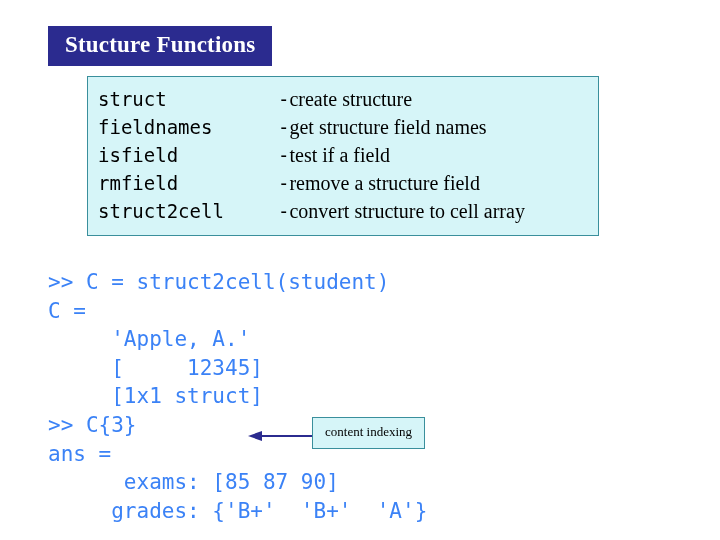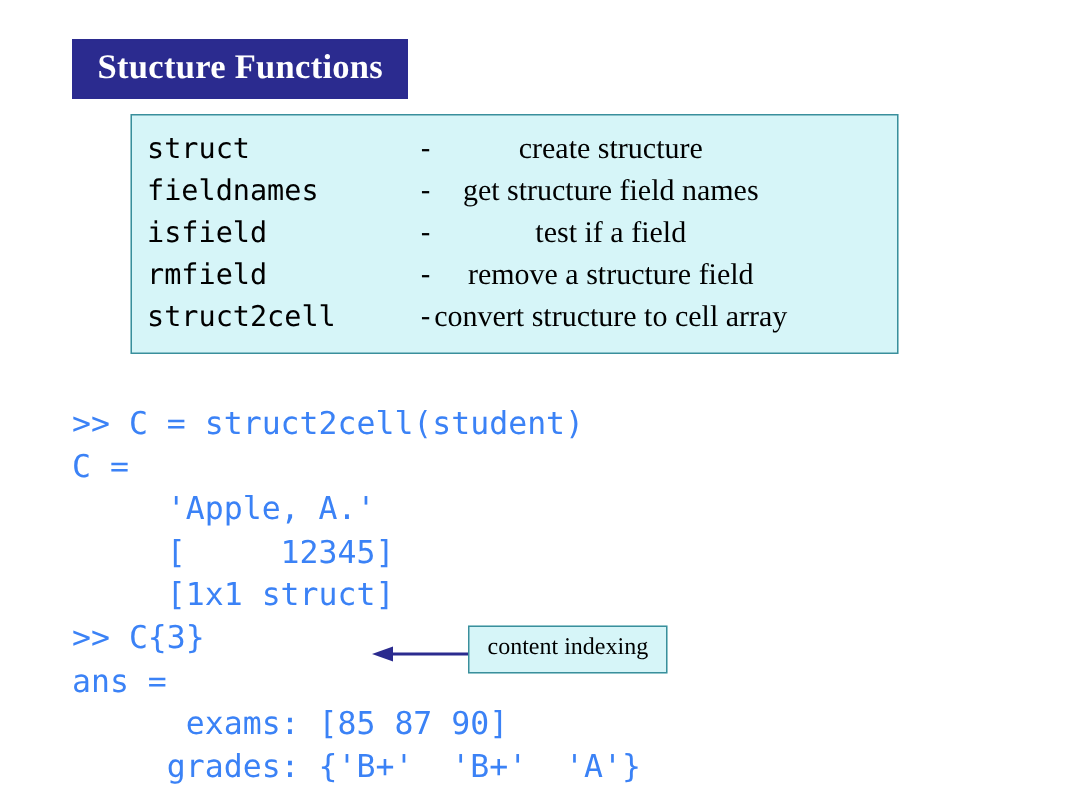--- a/index.html
+++ b/index.html
@@ -71,21 +71,20 @@
     font-family: "DejaVu Sans Mono", monospace;
     font-size: 19px;
     color: #000000;
     padding-right: 9px;
     text-align: center;
   }
   td.fn-desc {
     font-family: "Liberation Serif", serif;
     font-size: 20px;
     color: #000000;
-    text-align: center;
   }
 
   
   .console {
     position: absolute;
     left: 48px;
     top: 268px;
     width: 640px;
   }
   .console-line {
@@ -101,21 +100,21 @@
     position: absolute;
     left: 312px;
     top: 417px;
     background: #d6f5f8;
     border: 1px solid #3a8f9c;
     padding: 3px 12px 5px 12px;
     box-sizing: border-box;
   }
   .callout-text {
     font-family: "Liberation Serif", serif;
-    font-size: 16px;
+    font-size: 13px;
     line-height: 22px;
     color: #000000;
     white-space: nowrap;
   }
   .arrow {
     position: absolute;
     left: 248px;
     top: 430px;
     width: 66px;
     height: 12px;

